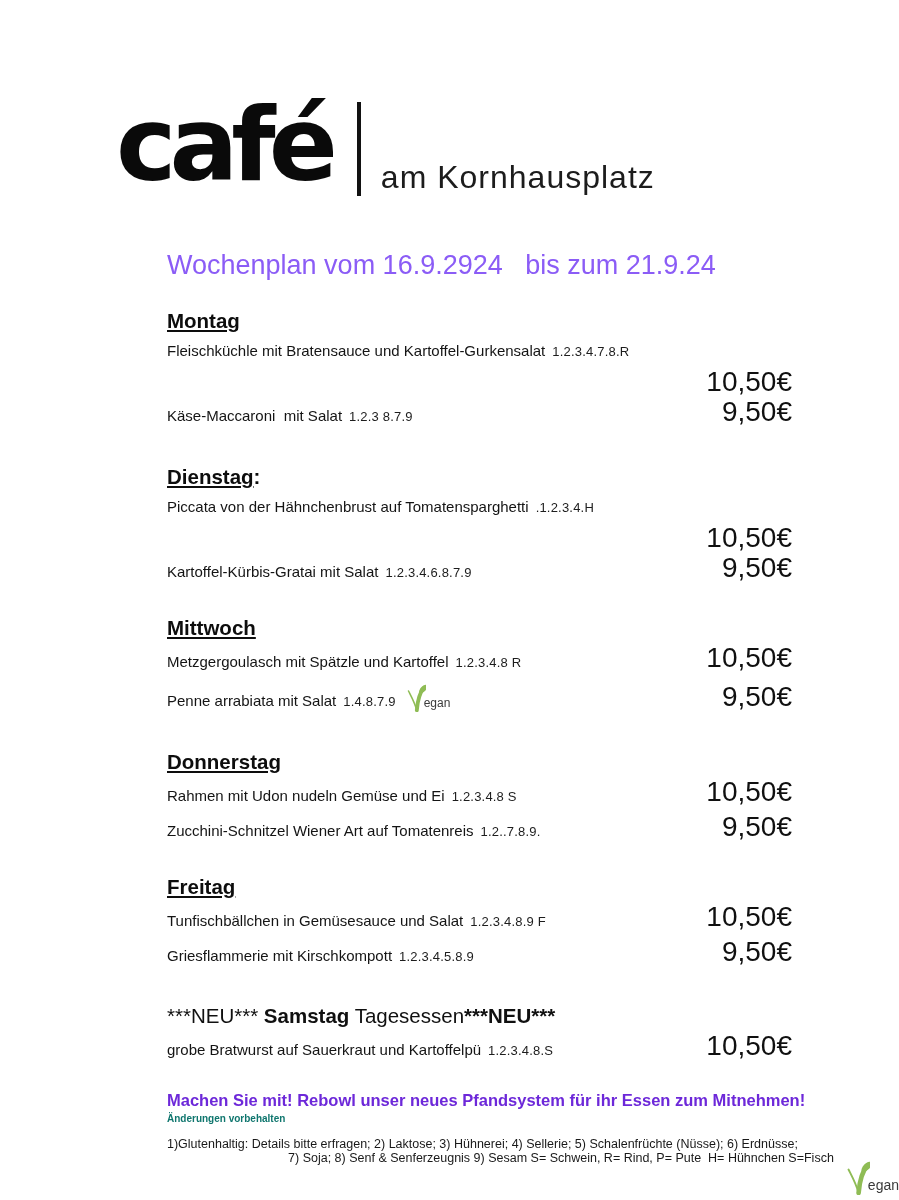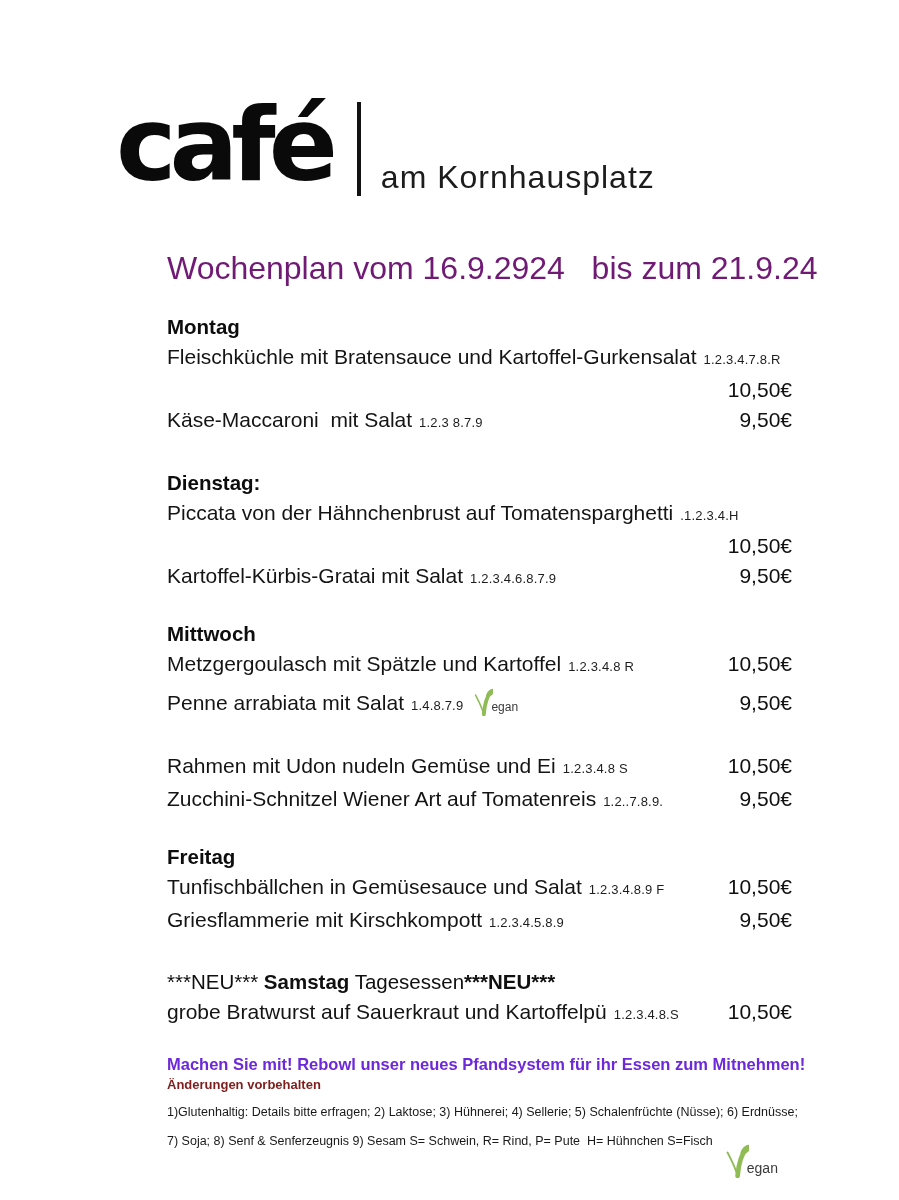--- a/index.html
+++ b/index.html
@@ -15,52 +15,52 @@
     font-family:"DejaVu Sans", sans-serif;
     font-weight:bold; font-size:102px; line-height:1;
     letter-spacing:-7px; color:#0a0a0a;
   }
   .logo-divider { width:4px; height:94px; background:#121212; margin:10px 20px 0 26px; }
   .tagline { font-size:32px; color:#1c1c1c; letter-spacing:1px; margin-top:4px; }
 
   
   .menu-title {
     margin:54px 0 0 167px;
-    font-size:32px; font-weight:normal; white-space:pre; color:#701a75;
+    font-size:27px; font-weight:normal; white-space:pre; color:#8b5cf6;
   }
 
   
   .content { margin-left:167px; width:625px; }
   .day { margin-top:25px; }
   .day-heading { font-size:20.5px; line-height:30px; font-weight:bold; color:#0d0d0d; white-space:pre; }
-  .day-heading .day-name { }
+  .day-heading .day-name { text-decoration:underline; }
   .dish-row { display:flex; align-items:baseline; line-height:30px; white-space:pre; }
-  .dish-name { font-size:21px; color:#141414; }
+  .dish-name { font-size:15px; color:#141414; }
   .allergens { font-size:13px; margin-left:7px; letter-spacing:0.2px; color:#1d1d1d; }
-  .price { margin-left:auto; font-size:21px; color:#101010; }
+  .price { margin-left:auto; font-size:28px; color:#101010; }
   .price-row { display:flex; line-height:30px; white-space:pre; }
 
   
   .sat-header { line-height:30px; font-size:20.5px; white-space:pre; color:#101010; }
   .sat-header .sat-ul { }
   .sat-header b { font-weight:bold; }
 
   
   .vegan-mark { display:inline-flex; align-items:flex-end; margin-left:9px; position:relative; top:6px; }
   .vegan-mark svg { display:block; color:#8fbc55; }
   .vegan-egan { font-size:12px; color:#3a3a3a; margin-left:-2px; line-height:1; position:relative; top:-3px; }
   .legend .vegan-mark { top:10px; margin-left:10px; }
   .legend .vegan-egan { font-size:14px; }
 
   
   .promo { margin:23px 0 0 167px; font-size:16.5px; font-weight:bold; line-height:22px; color:#6d28d9; }
-  .disclaimer { margin:2px 8px 0 167px; font-size:13px; font-weight:bold; color:#7f1d1d; }
+  .disclaimer { margin:2px 8px 0 167px; font-size:10px; font-weight:bold; color:#0f766e; }
   .legend { margin-left:167px; font-size:12.5px; color:#191919; white-space:pre; }
   .legend-1 { margin-top:13px; }
-  .legend-2 { margin-top:15px; display:flex; align-items:flex-start; }
+  .legend-2 { display:flex; align-items:flex-start;justify-content:flex-end; }
 </style>
 </head>
 <body>
 
 <header class="logo-row">
   <span class="brand">café</span>
   <span class="logo-divider"></span>
   <span class="tagline">am Kornhausplatz</span>
 </header>
 
@@ -116,20 +116,21 @@
           <path d="M13.5 30 C14.5 17 17.5 9 22 4" fill="none" stroke="currentColor" stroke-width="4.4" stroke-linecap="round"></path>
           <ellipse cx="21" cy="5.5" rx="6" ry="3" transform="rotate(-45 21 5.5)" fill="currentColor"></ellipse>
         </svg>
         <span class="vegan-egan">egan</span>
       </span>
       <span class="price">9,50€</span>
     </div>
   </section>
 
   <section class="day" style="margin-top:30px;">
+    <h2 class="day-heading"><span class="day-name">Donnerstag</span><span></span></h2>
     <div class="dish-row">
       <span class="dish-name">Rahmen mit Udon nudeln Gemüse und Ei</span>
       <span class="allergens">1.2.3.4.8 S</span>
       <span class="price">10,50€</span>
     </div>
     <div class="dish-row">
       <span class="dish-name">Zucchini-Schnitzel Wiener Art auf Tomatenreis</span>
       <span class="allergens">1.2..7.8.9.</span>
       <span class="price">9,50€</span>
     </div>

